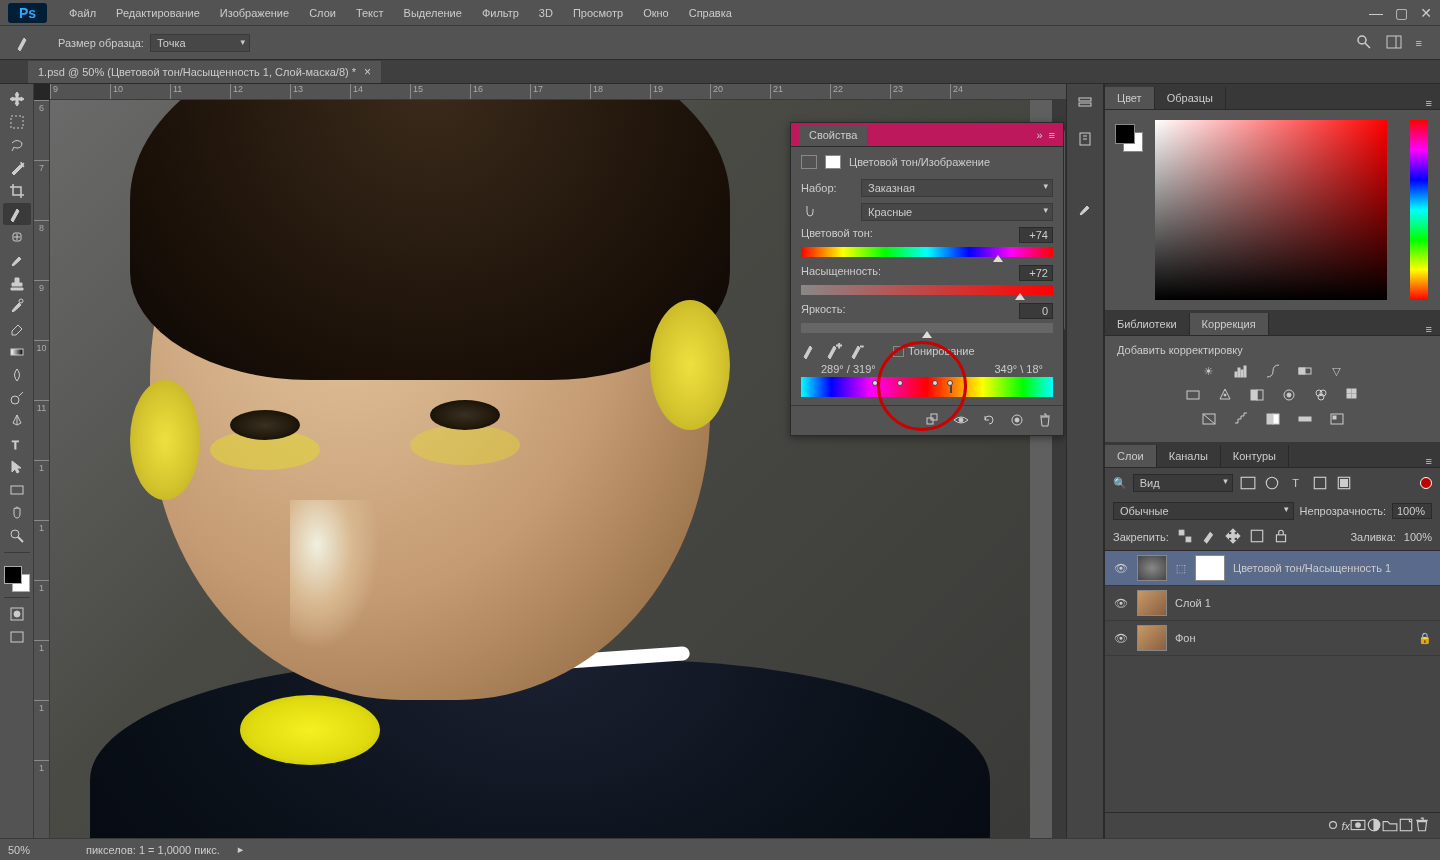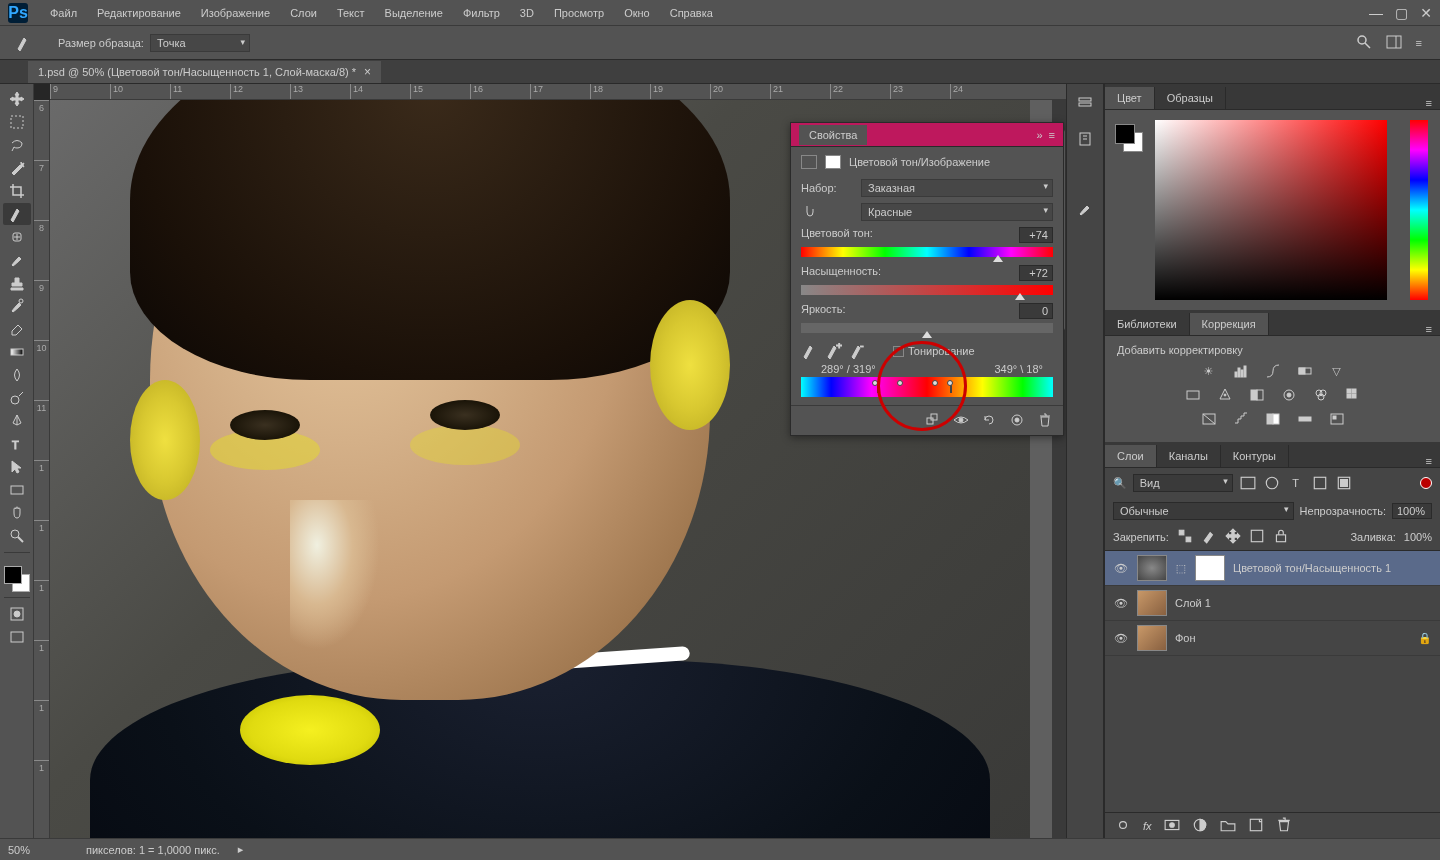--- a/index.html
+++ b/index.html
@@ -1,18 +1,18 @@
 <!DOCTYPE html>
 <html><head>
 <meta charset="utf-8">
 <style>
 *{margin:0;padding:0;box-sizing:border-box;font-family:"Segoe UI",Tahoma,sans-serif;font-size:11px;color:#ccc;user-select:none}
 body{background:#535353;width:1440px;height:860px;overflow:hidden;position:relative}
 .menubar{height:26px;background:#535353;display:flex;align-items:center;padding:0 8px;border-bottom:1px solid #3a3a3a}
-.ps-logo{width:20px;height:20px;background:#001e36;border-radius:3px;display:flex;align-items:center;justify-content:center;margin-right:12px;color:#31a8ff;font-weight:bold;font-size:16px}
+.ps-logo{width:39px;height:20px;background:#001e36;border-radius:3px;display:flex;align-items:center;justify-content:center;margin-right:12px;color:#31a8ff;font-weight:bold;font-size:14px}
 .menubar .menu-item{padding:0 10px;cursor:pointer}
 .window-controls{margin-left:auto;display:flex;gap:12px}
 .window-controls span{cursor:pointer;font-size:14px}
 .options-bar{height:34px;background:#535353;display:flex;align-items:center;padding:0 8px;border-bottom:1px solid #2a2a2a}
 .tool-indicator{width:32px;height:26px;display:flex;align-items:center;justify-content:center}
 .options-bar .lbl{margin:0 6px 0 18px}
 .dropdown{background:#474747;border:1px solid #3a3a3a;padding:2px 20px 2px 6px;position:relative;min-width:100px}
 .dropdown::after{content:"▾";position:absolute;right:4px;top:2px;font-size:9px}
 .options-bar .right-icons{margin-left:auto;display:flex;gap:14px;align-items:center;padding-right:10px}
 .doc-tabs{height:24px;background:#3f3f3f;display:flex;align-items:flex-end;padding-left:28px;border-bottom:1px solid #2a2a2a}
@@ -103,21 +103,21 @@
 .layer-list{flex:1;background:#454545}
 .layer-item{display:flex;align-items:center;padding:4px 8px;gap:8px;border-bottom:1px solid #3a3a3a}
 .layer-item.selected{background:#5a6a8a}
 .layer-item .eye{width:16px;text-align:center;cursor:pointer}
 .layer-item .thumb{width:30px;height:26px;border:1px solid #888;background:#888}
 .layer-item .thumb.mask{background:#fff}
 .layer-item .thumb.photo-thumb{background:linear-gradient(135deg,#c89868,#886040)}
 .layer-item .link-icon{width:12px;text-align:center}
 .layer-item .lname{flex:1}
 .layer-item .lock-icon{width:14px;text-align:center}
-.layers-footer{height:26px;background:#454545;border-top:1px solid #2a2a2a;display:flex;align-items:center;justify-content:flex-start;gap:12px;padding:0 10px}
+.layers-footer{height:26px;background:#454545;border-top:1px solid #2a2a2a;display:flex;align-items:center;justify-content:flex-end;gap:0;padding:0 10px}
 .status-bar{position:absolute;bottom:0;left:0;right:0;height:22px;background:#535353;border-top:1px solid #3a3a3a;display:flex;align-items:center;padding:0 8px;gap:12px}
 .status-bar .zoom{width:60px}
 .status-bar .info{padding:0 6px}
 svg{width:16px;height:16px;fill:#ccc;stroke:#ccc}
 .fg-bg-swatch{width:26px;height:26px;position:relative;margin-top:8px}
 .fg-bg-swatch .fg{position:absolute;width:18px;height:18px;background:#000;border:1px solid #aaa}
 .fg-bg-swatch .bg{position:absolute;left:8px;top:8px;width:18px;height:18px;background:#fff;border:1px solid #aaa}
 .sep{height:1px;background:#3a3a3a;margin:4px 0}
 </style>
 </head>

